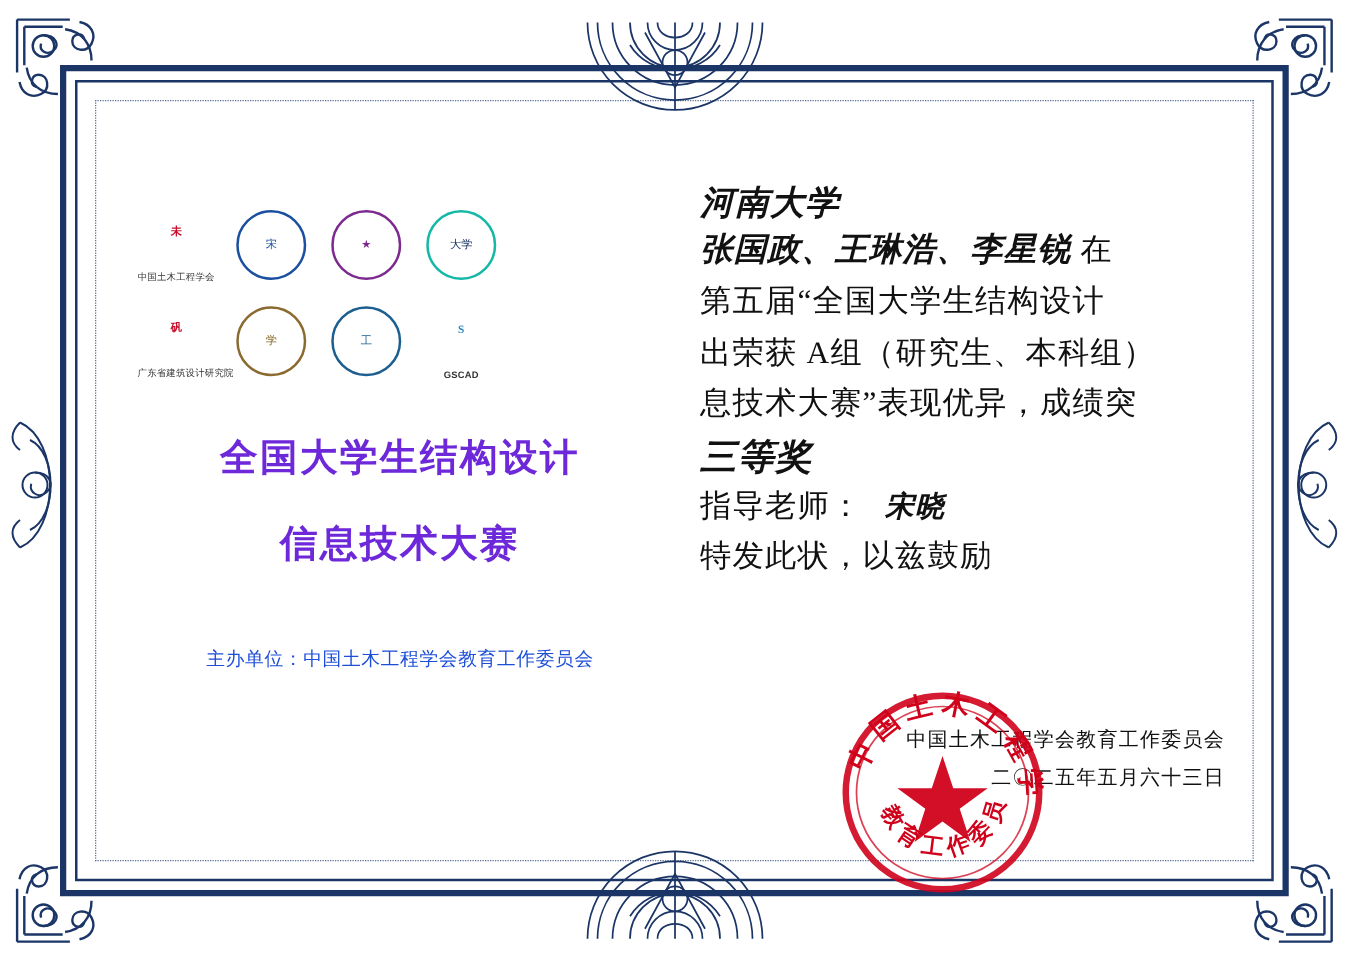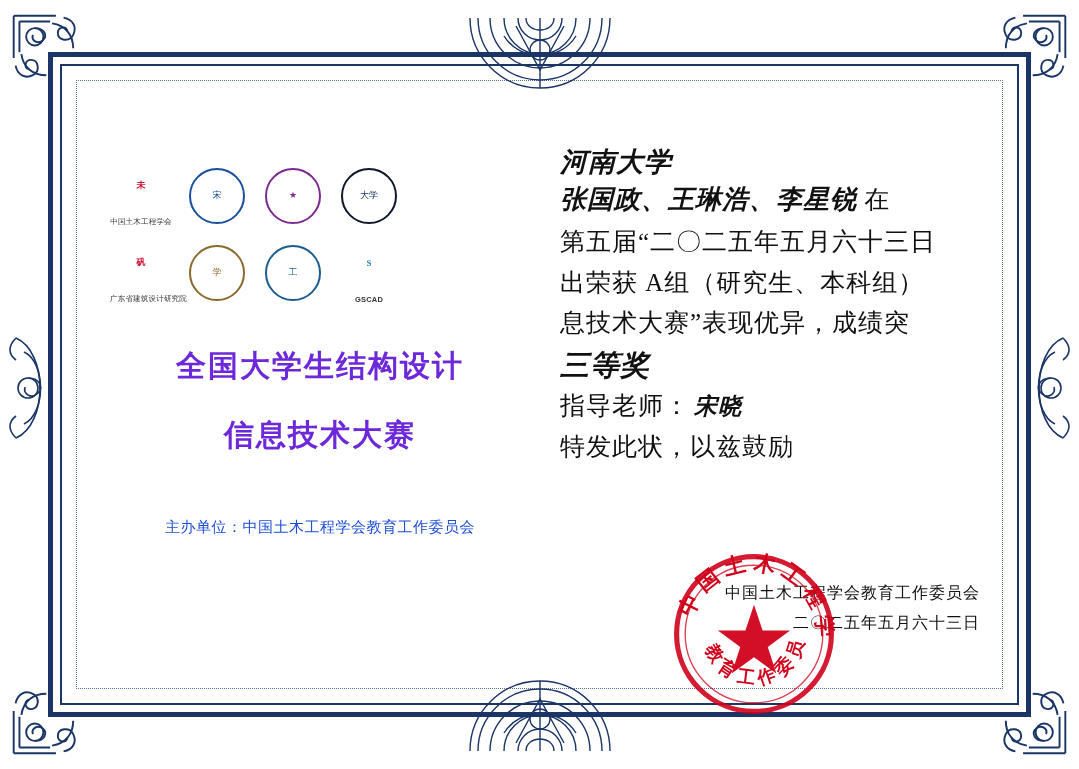--- a/index.html
+++ b/index.html
@@ -101,21 +101,21 @@
     font-size: 7.5px;
     color: #333;
     margin-top: 3px;
     letter-spacing: .2px;
     white-space: nowrap;
   }
 
   .mk-cscea { border: none; color:#c8102e; font-size: 34px; font-weight: bold; }
   .mk-blue   { border: 2px solid #1b4fa0; color: #1b4fa0; }
   .mk-purple { border: 2px solid #7c2a8f; color: #7c2a8f; }
-  .mk-navy   { border: 2px solid #0f172a; color: #1b3566; }
+  .mk-navy   { border: 2px solid #14b8a6; color: #1b3566; }
   .mk-red    { border: none; color:#c8102e; font-size: 30px; font-weight: bold;}
   .mk-gold   { border: 2px solid #8a6a2f; color: #8a6a2f; }
   .mk-teal   { border: 2px solid #1b5e8f; color: #1b5e8f; }
   .mk-gs     { border: none; color:#2e86c1; font-size: 34px; font-weight: bold; }
   .gs-text { font-family: "Liberation Sans", sans-serif; font-size: 15px; font-weight: bold; color:#2b2b2b; letter-spacing:.5px; }
 
   .event-title {
     color: #6d28d9;
     font-weight: bold;
     font-size: 30px;
@@ -153,21 +153,21 @@
     font-style: italic;
     font-size: 26px;
     letter-spacing: 1px;
   }
   .school { font-size: 27px; }
   .names { font-size: 26px; font-family: Liberation Mono, monospace; }
   .award {
     font-size: 29px;
     margin-top: 2px;
   }
-  .teacher-row { display: flex; align-items: baseline; gap: 4px; }
+  .teacher-row { display: flex; align-items: baseline; gap: 18px; }
   .teacher-name { font-size: 23px; font-family: Liberation Mono, monospace; }
 
   .sign-block {
     position: absolute;
     left: 470px;
     top: 482px;
     width: 420px;
     text-align: right;
     font-size: 16px;
     color: #111;
@@ -344,21 +344,21 @@
     <div class="right-col">
       <div class="row-head">
         <span class="handwrite school">河南大学</span>
       </div>
 
       <div class="line">
         <span class="handwrite names">张国政、王琳浩、李星锐</span>
         <span>在</span>
       </div>
 
-      <div class="line">第五届“二〇二五年五月六十三日</div>
+      <div class="line">第五届“全国大学生结构设计</div>
       <div class="line">出荣获 A组（研究生、本科组）</div>
       <div class="line">息技术大赛”表现优异，成绩突</div>
 
       <div class="handwrite award">三等奖</div>
 
       <div class="line teacher-row">
         <span>指导老师：</span>
         <span class="handwrite teacher-name">宋晓</span>
       </div>
 

